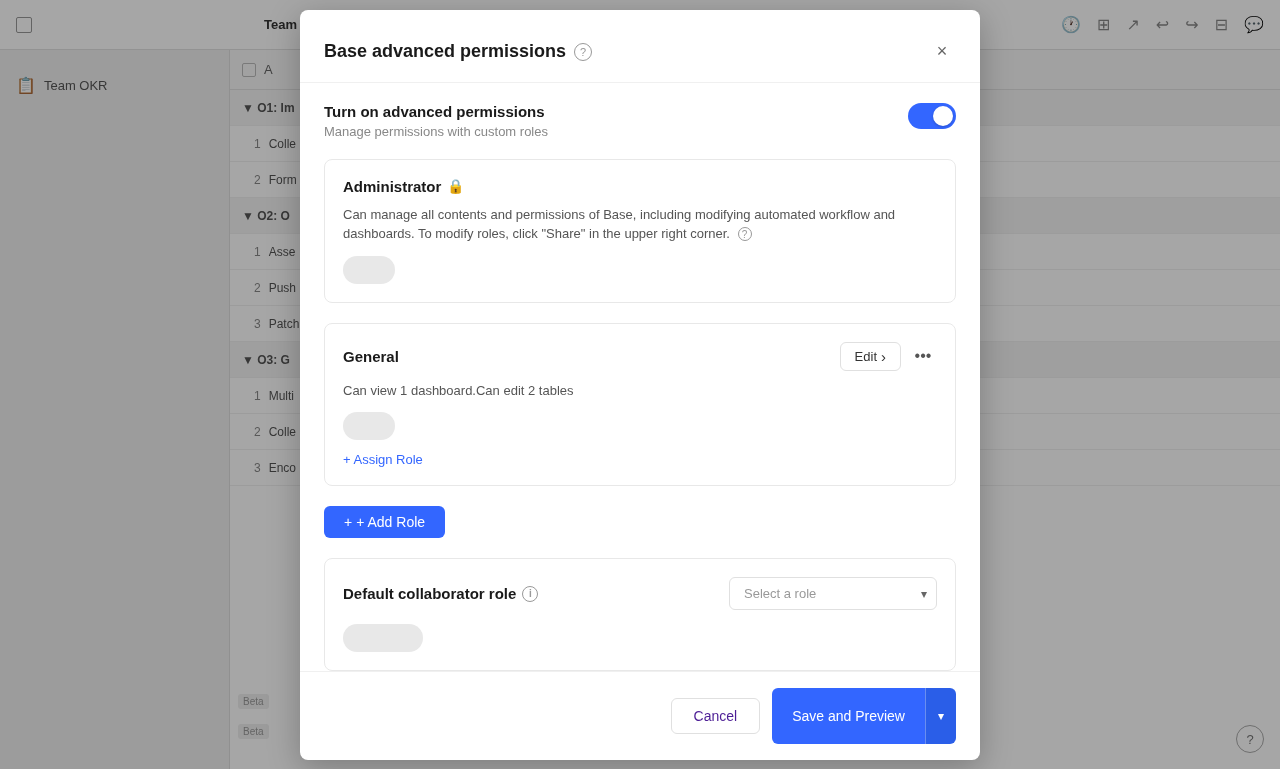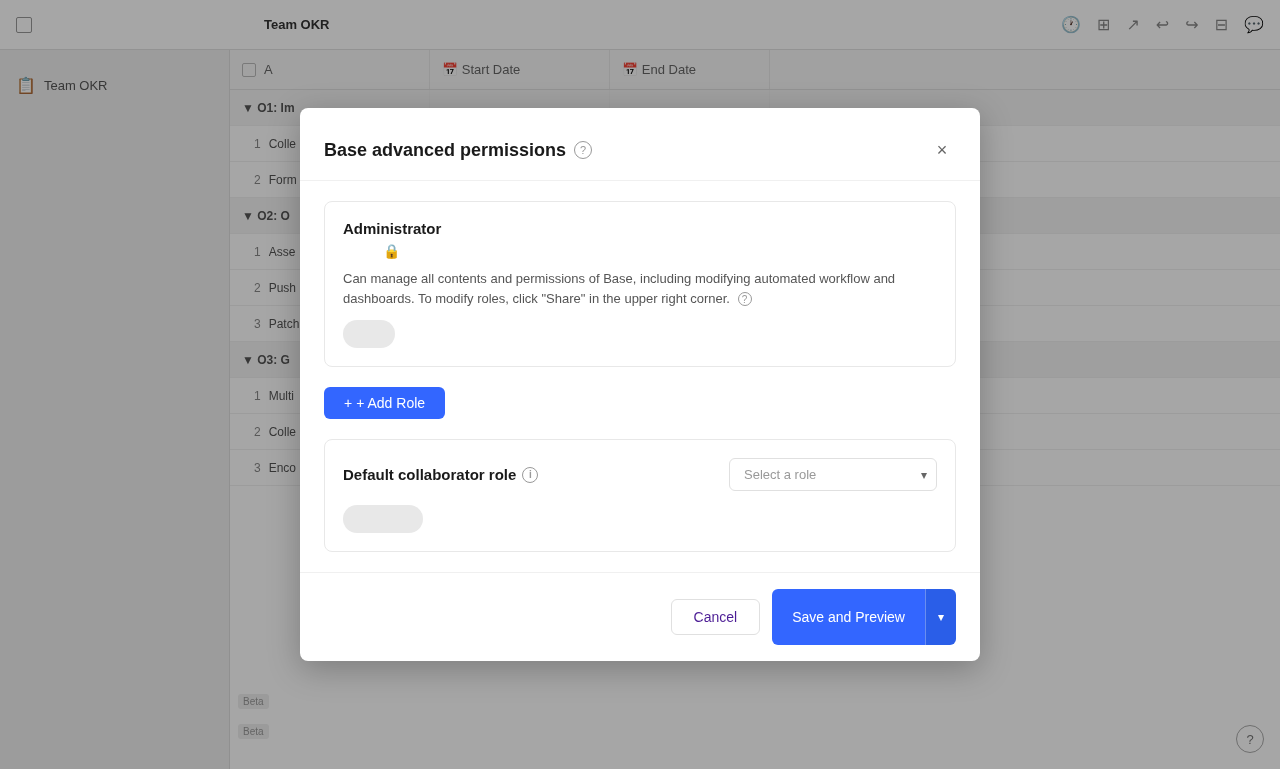--- a/index.html
+++ b/index.html
@@ -231,21 +231,20 @@
       margin-bottom: 10px;
     }
 
     .role-name {
       font-size: 15px;
       font-weight: 600;
       color: #1a1a1a;
       display: flex;
       align-items: center;
       gap: 6px;
-      flex-direction: column;
     }
 
     .lock-icon {
       font-size: 14px;
     }
 
     .role-actions {
       display: flex;
       align-items: center;
       gap: 8px;
@@ -537,35 +536,61 @@
           <span>?</span>
         </div>
       </div>
       <div class="close-btn">
         <span>×</span>
       </div>
     </div>
 
     <div class="modal-body">
 
+      <div class="toggle-section">
+        <div class="toggle-text">
+          <h3>Turn on advanced permissions</h3>
+          <p>Manage permissions with custom roles</p>
+        </div>
+        <div class="toggle-switch"></div>
+      </div>
 
       <div class="role-card">
         <div class="role-card-header">
           <span class="role-name">
             <span>Administrator</span>
             <span class="lock-icon">🔒</span>
           </span>
         </div>
         <p class="role-desc">
           <span>Can manage all contents and permissions of Base, including modifying automated workflow and dashboards. To modify roles, click "Share" in the upper right corner.</span>
           <span style="display:inline-block; width:14px; height:14px; border-radius:50%; border:1.5px solid #999; text-align:center; line-height:13px; font-size:10px; color:#999; margin-left:4px;">?</span>
         </p>
         <div class="avatar-placeholder"></div>
       </div>
 
+      <div class="role-card">
+        <div class="role-card-header">
+          <span class="role-name">General</span>
+          <div class="role-actions">
+            <button class="edit-btn">
+              <span>Edit</span>
+              <span style="font-size:15px;">›</span>
+            </button>
+            <div class="more-btn">
+              <span>•••</span>
+            </div>
+          </div>
+        </div>
+        <p class="role-desc">Can view 1 dashboard.Can edit 2 tables</p>
+        <div class="avatar-placeholder" style="margin-bottom:12px;"></div>
+        <div class="assign-role-link">
+          <span>+ Assign Role</span>
+        </div>
+      </div>
 
       <button class="add-role-btn">
         <span>+</span>
         <span style="margin-left:-2px;">+ Add Role</span>
       </button>
 
       <div class="default-collab-card">
         <div class="default-collab-header">
           <span class="default-collab-title">
             <span>Default collaborator role</span>

